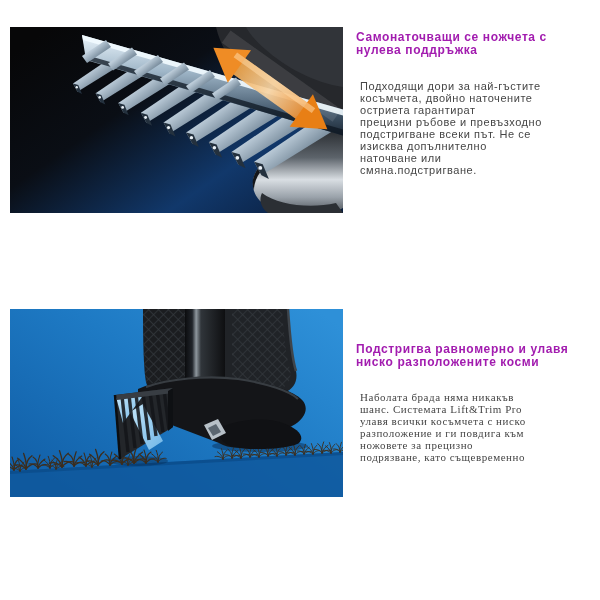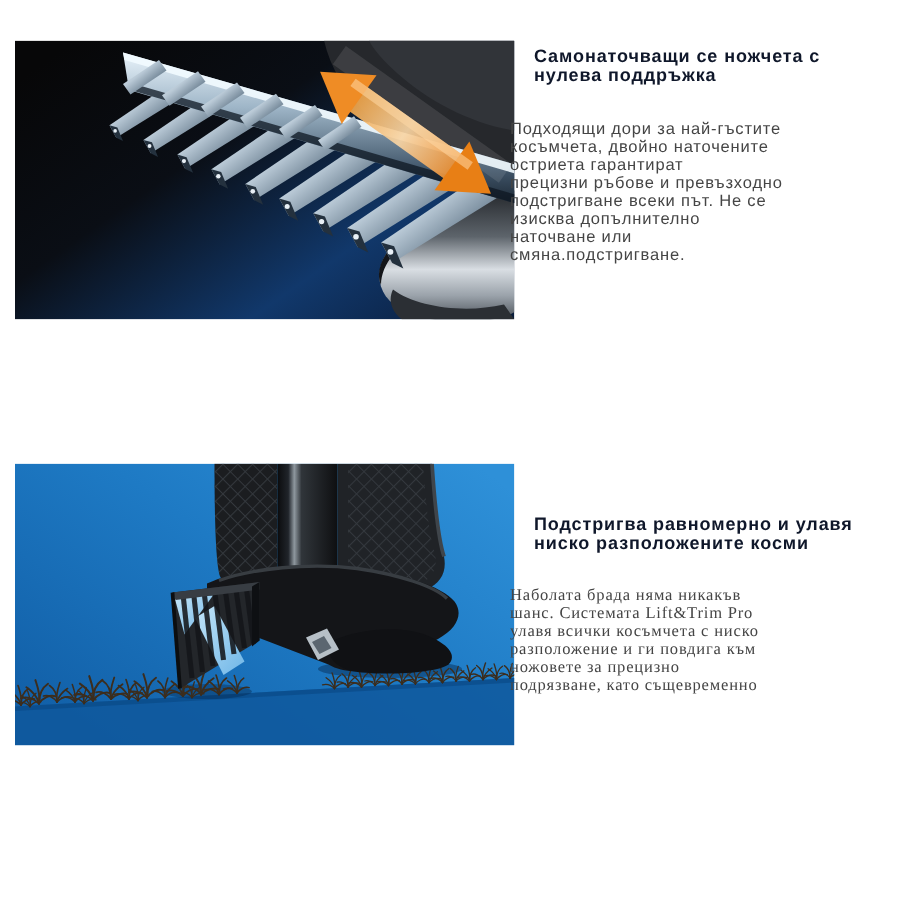--- a/index.html
+++ b/index.html
@@ -7,26 +7,26 @@
     width:600px;height:600px;position:relative;background:#ffffff;
     font-family:"Liberation Sans","DejaVu Sans",sans-serif;overflow:hidden;
   }
   .feature-image{position:absolute;left:10px;width:333px;overflow:hidden;}
   .feature-image svg{display:block;}
   #image-blades{top:27px;height:186px;}
   #image-lifttrim{top:309px;height:188px;}
   .feature-title{
     position:absolute;left:356px;width:238px;
     font-size:12px;font-weight:bold;line-height:13px;letter-spacing:0.6px;
-    color:#0f172a;white-space:pre-line;
+    color:#a21caf;white-space:pre-line;
   }
   #title-blades{top:31px;}
   #title-lifttrim{top:343px;}
   .feature-body{
-    position:absolute;left:340px;width:240px;
+    position:absolute;left:360px;width:240px;
     font-size:11px;font-weight:normal;line-height:12px;letter-spacing:0.55px;
     color:#454545;white-space:pre-line;
   }
   #body-blades{top:80px;}
   #body-lifttrim{top:391px;font-family:Liberation Serif, serif;}
 </style>
 </head>
 <body>
 
 <div class="feature-image" id="image-blades">

